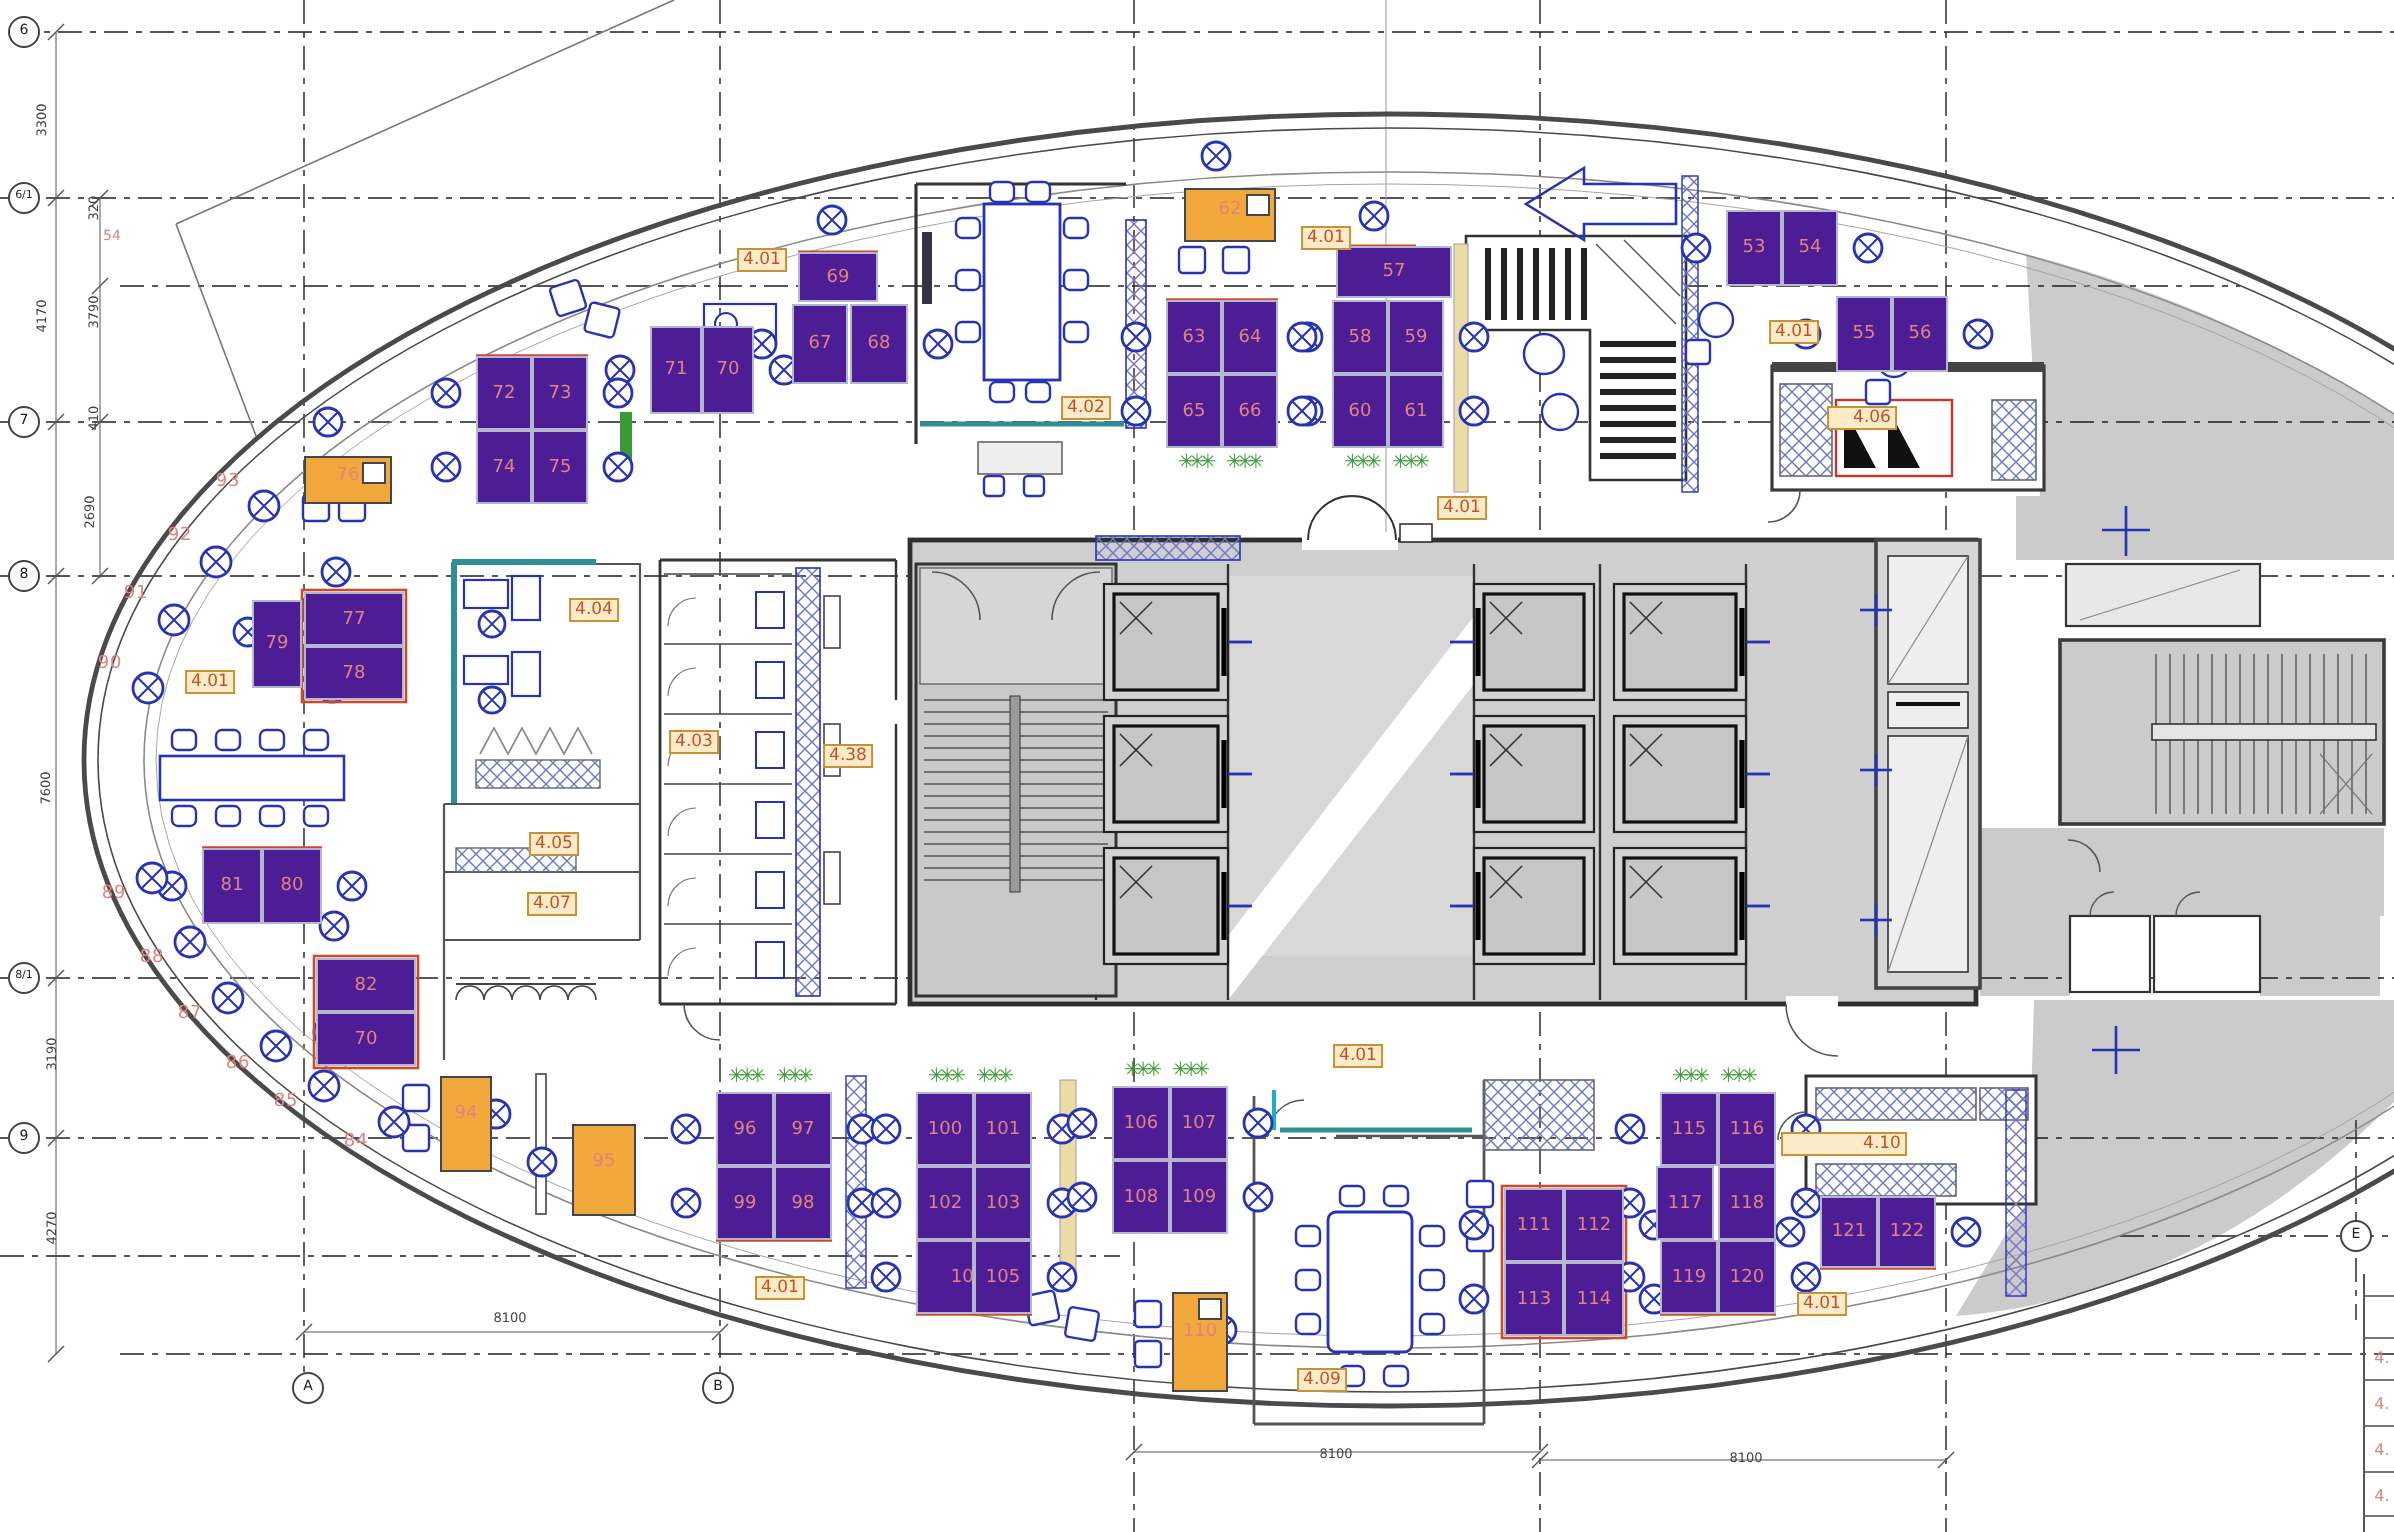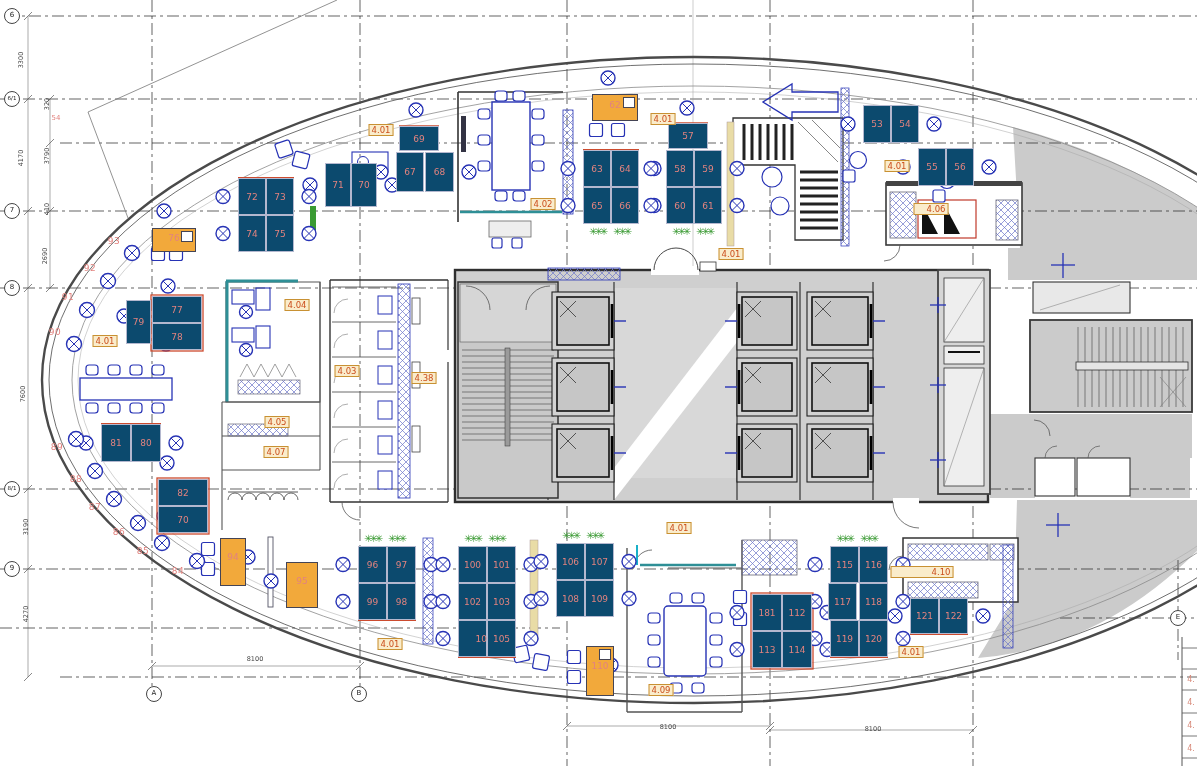--- a/index.html
+++ b/index.html
@@ -9,21 +9,21 @@
   .lbl{position:absolute;transform:translate(-50%,-50%);white-space:nowrap;z-index:5}
   .num{color:#e2837f;font-size:9px;font-weight:500;letter-spacing:.4px}
   .numsm{color:#e2837f;font-size:7px}
   .tag{font-size:8.5px;color:#cb4e1d;background:#faeccb;border:1px solid #c89133;
        padding:0 2px;line-height:10px;font-weight:500}
   .dim{font-size:6.5px;color:#444}
   .rot{transform:translate(-50%,-50%) rotate(-90deg)}
   .bub{font-size:7px;color:#222;border:1px solid #444;border-radius:50%;width:14px;height:14px;
        line-height:13px;text-align:center;background:#fff;padding:0}
   .bubsm{font-size:5.5px}
-  .cell{position:absolute;background:#0c4a6e;border:1px solid #b4b8cf;box-sizing:border-box;
+  .cell{position:absolute;background:#4c1d95;border:1px solid #b4b8cf;box-sizing:border-box;
         display:flex;align-items:center;justify-content:center;z-index:3}
   .cell span{color:#e2837f;font-size:9px}
   .odesk{position:absolute;background:#f2a93b;border:1px solid #445;box-sizing:border-box;z-index:3}
   .odesk span{position:absolute;left:50%;top:40%;transform:translate(-50%,-50%);
               color:#e2837f;font-size:9px;font-weight:500}
   .notch{position:absolute;right:2px;top:2px;width:10px;height:9px;background:#fff;border:1px solid #445}
   .plant{position:absolute;color:#3a9a33;font-size:10px;letter-spacing:-3px;z-index:4}
   .legr{color:#d88a7a;font-size:8px}
 </style>
 </head>
@@ -602,21 +602,21 @@
       <span>59</span>
     </div>
     <div class="cell" style="left: 666px; top: 187px; width: 28px; height: 37px;">
       <span>60</span>
     </div>
     <div class="cell" style="left: 694px; top: 187px; width: 28px; height: 37px;">
       <span>61</span>
     </div>
     <div class="plant" style="left: 672px; top: 226px;">✳✳✳</div>
     <div class="plant" style="left: 696px; top: 226px;">✳✳✳</div>
-    <div class="cell" style="left: 668px; top: 123px; width: 40px; height: 26px;">
+    <div class="cell" style="left: 668px; top: 123px; width: 58px; height: 26px;">
       <span>57</span>
     </div>
     <div class="cell" style="left: 863px; top: 105px; width: 28px; height: 38px;">
       <span>53</span>
     </div>
     <div class="cell" style="left: 891px; top: 105px; width: 28px; height: 38px;">
       <span>54</span>
     </div>
     <div class="cell" style="left: 918px; top: 148px; width: 28px; height: 38px;">
       <span>55</span>
@@ -714,21 +714,21 @@
     </div>
     <div class="cell" style="left: 556px; top: 580px; width: 29px; height: 37px;">
       <span>108</span>
     </div>
     <div class="cell" style="left: 585px; top: 580px; width: 29px; height: 37px;">
       <span>109</span>
     </div>
     <div class="plant" style="left: 562px; top: 530px;">✳✳✳</div>
     <div class="plant" style="left: 586px; top: 530px;">✳✳✳</div>
     <div class="cell" style="left: 752px; top: 594px; width: 30px; height: 37px;">
-      <span>181</span>
+      <span>111</span>
     </div>
     <div class="cell" style="left: 782px; top: 594px; width: 30px; height: 37px;">
       <span>112</span>
     </div>
     <div class="cell" style="left: 752px; top: 631px; width: 30px; height: 37px;">
       <span>113</span>
     </div>
     <div class="cell" style="left: 782px; top: 631px; width: 30px; height: 37px;">
       <span>114</span>
     </div>

